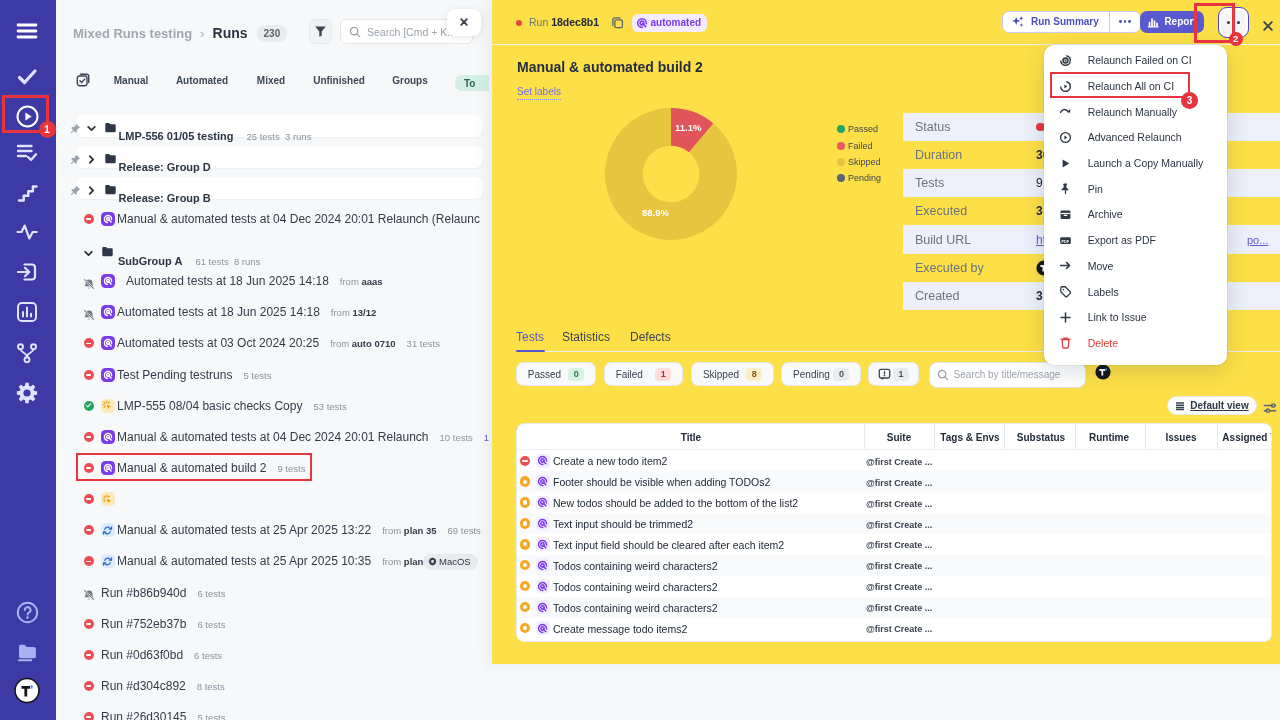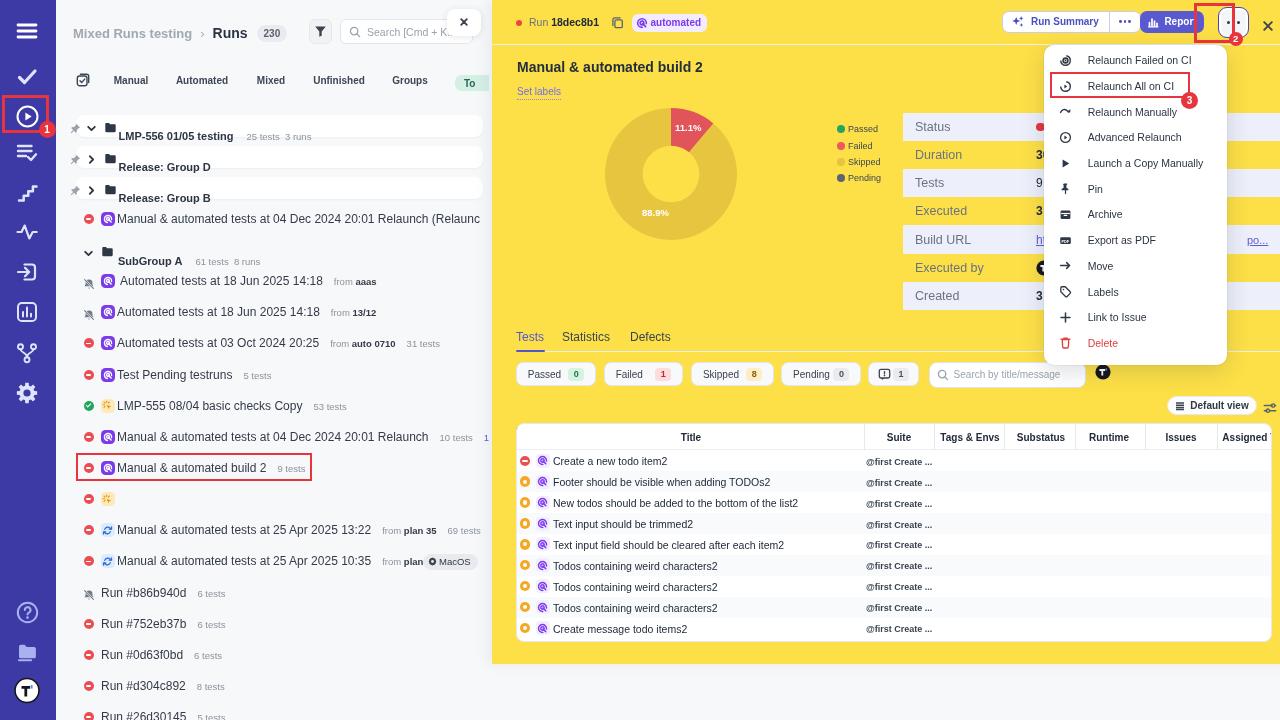--- a/index.html
+++ b/index.html
@@ -73,21 +73,21 @@
 .chip .cnt { min-width:16px; height:13px; border-radius:4px; display:flex; align-items:center; justify-content:center; font-size:9px; font-weight:700; padding:0 3px;}
 .cnt.g { background:#d6f3e2; color:#1e7a4c; }
 .cnt.r { background:#fcdcdc; color:#c02626; }
 .cnt.y { background:#fcedc4; color:#8a5b0b; }
 .cnt.n { background:#e9ebee; color:#4a5260; }
 .search2 { position:absolute; left:436.6px; top:361.7px; width:157px; height:26px; border:1px solid #e0e4e8; border-radius:8px; background:#fff; display:flex; align-items:center; padding-left:7px; gap:5px; color:#9aa3ad; font-size:10px; overflow:hidden; white-space:nowrap;}
 .avatar { position:absolute; left:603.2px; top:363.5px; width:22px; height:22px; }
 .sortby { position:absolute; left:24px; top:399.5px; font-size:10px; color:#1f2835; font-weight:700;margin-top:23px; }
 .sortby a { color:#5f5bd7; font-weight:400; text-decoration:underline; font-size:10.5px;}
 .sortby i { color:#39424f; font-weight:400; font-style:normal; }
-.defview { position:absolute; left:675px; top:396px; width:90px; height:19px; border:1px solid #e7e9ed; border-radius:9.5px; background:#fdfdfe; display:flex; align-items:center; justify-content:center; gap:5px; font-size:10px; color:#2f3847; font-weight:700; }
+.defview { position:absolute; left:675px; top:396px; width:90px; height:19px; border:1px solid #e7e9ed; border-radius:9.5px; background:#fdfdfe; display:flex; align-items:center; justify-content:center; gap:5px; font-size:10px; color:#2f3847; font-weight:700;text-decoration:underline; }
 .slid { position:absolute; left:771px; top:399.5px; }
 .ttable { position:absolute; left:24px; top:423px; width:756px; height:219px; background:#fff; border:1px solid #e7e9ed; border-radius:8px; overflow:hidden;}
 .thead { position:relative; height:26.4px; font-size:10px; font-weight:700; color:#222b3a; border-bottom:1px solid #eceef1;}
 .thead span { position:absolute; top:8px; }
 .thead .vline { position:absolute; top:0; width:1px; height:26px; background:#e7e9ed; }
 .trow { position:relative; height:20.9px; font-size:10.5px; color:#222b3a; }
 .trow.alt { background:#f9fafc; }
 .tst { position:absolute; left:3px; top:5.2px; width:10.4px; height:10.4px; border-radius:50%; }
 .tfail { background:#ea4e53; }
 .tfail:after{ content:""; position:absolute; left:2.3px; top:4.3px; width:5.8px; height:1.8px; background:#fff; border-radius:1px;}
@@ -281,21 +281,21 @@
             </svg></span>
           <span class="ty auto">
             <svg width="10" height="10" viewBox="0 0 10 10">
               <g stroke="#fff" stroke-width="1.36" fill="none" stroke-linecap="round">
                 <circle cx="5.00" cy="5.00" r="3.55" stroke-dasharray="17.73 5.45" stroke-dashoffset="-6.09"></circle>
                 <circle cx="5.00" cy="5.00" r="1.45"></circle>
               </g>
               <path d="M5.55 5.55l2.55 2.55" stroke="#fff" stroke-width="1.45" stroke-linecap="round"></path>
             </svg>
           </span>
-          <span class="rtitle" style="left:66px">Automated tests at 18 Jun 2025 14:18<span class="rfrom">from <b>aaas</b></span></span>
+          <span class="rtitle" style="left:72px">Automated tests at 18 Jun 2025 14:18<span class="rfrom">from <b>aaas</b></span></span>
         </div>
         <div class="row">
           <span style="position:absolute;left:29px;top:10px"><svg width="12" height="12" viewBox="0 0 12 12">
               <path d="M6 1.4a3.4 3.4 0 0 1 3.4 3.4c0 2.4.65 3.05 1.05 3.4H1.55c.4-.35 1.05-1 1.05-3.4A3.4 3.4 0 0 1 6 1.4z" fill="#707a86"></path>
               <path d="M4.8 9.7a1.3 1.3 0 0 0 2.4 0z" fill="#707a86"></path>
               <path d="M1.3 1.3l9.4 9.4" stroke="#f7f8f9" stroke-width="2"></path>
               <path d="M1.6 1.6l8.8 8.8" stroke="#707a86" stroke-width="1.1" stroke-linecap="round"></path>
             </svg></span>
           <span class="ty auto">
             <svg width="10" height="10" viewBox="0 0 10 10">

